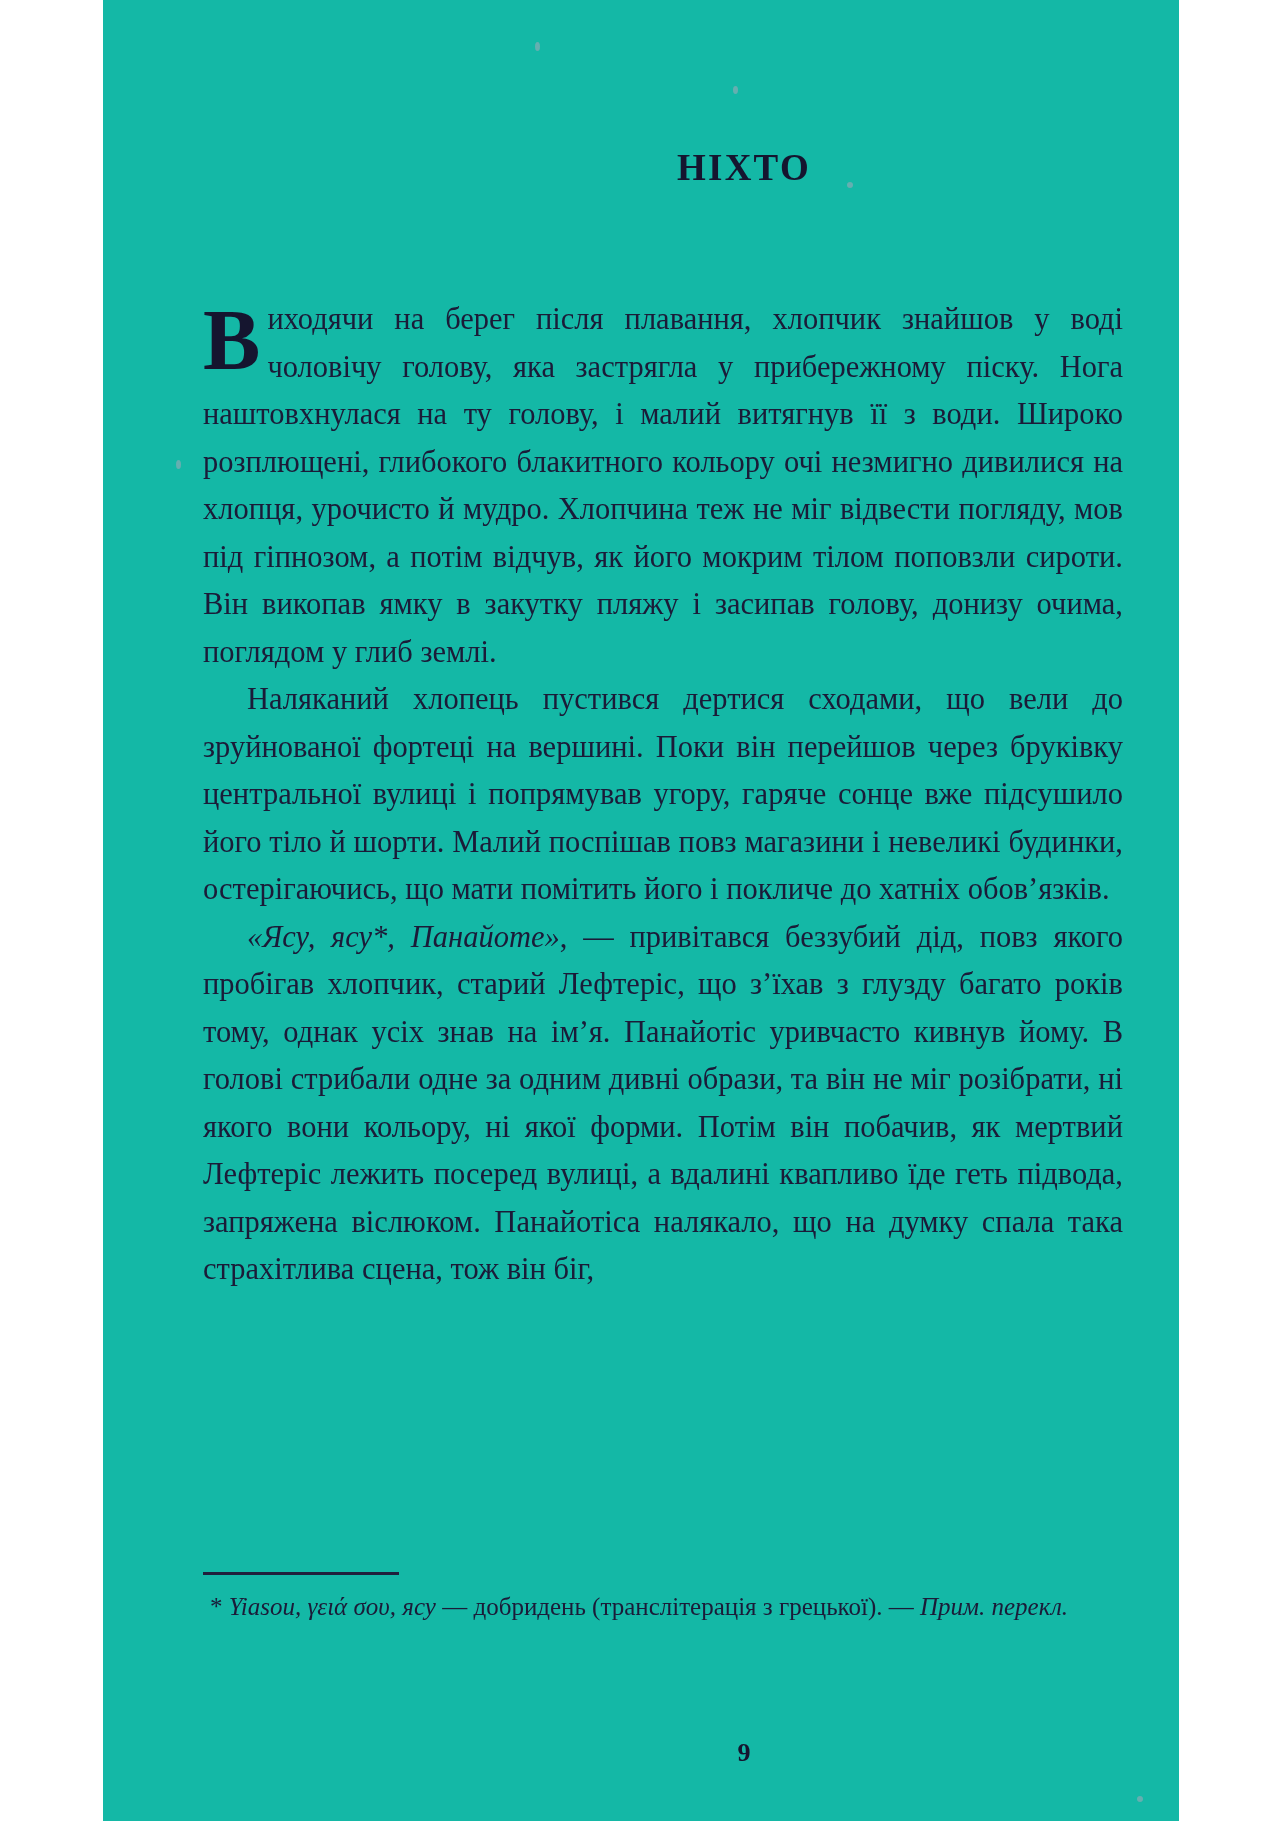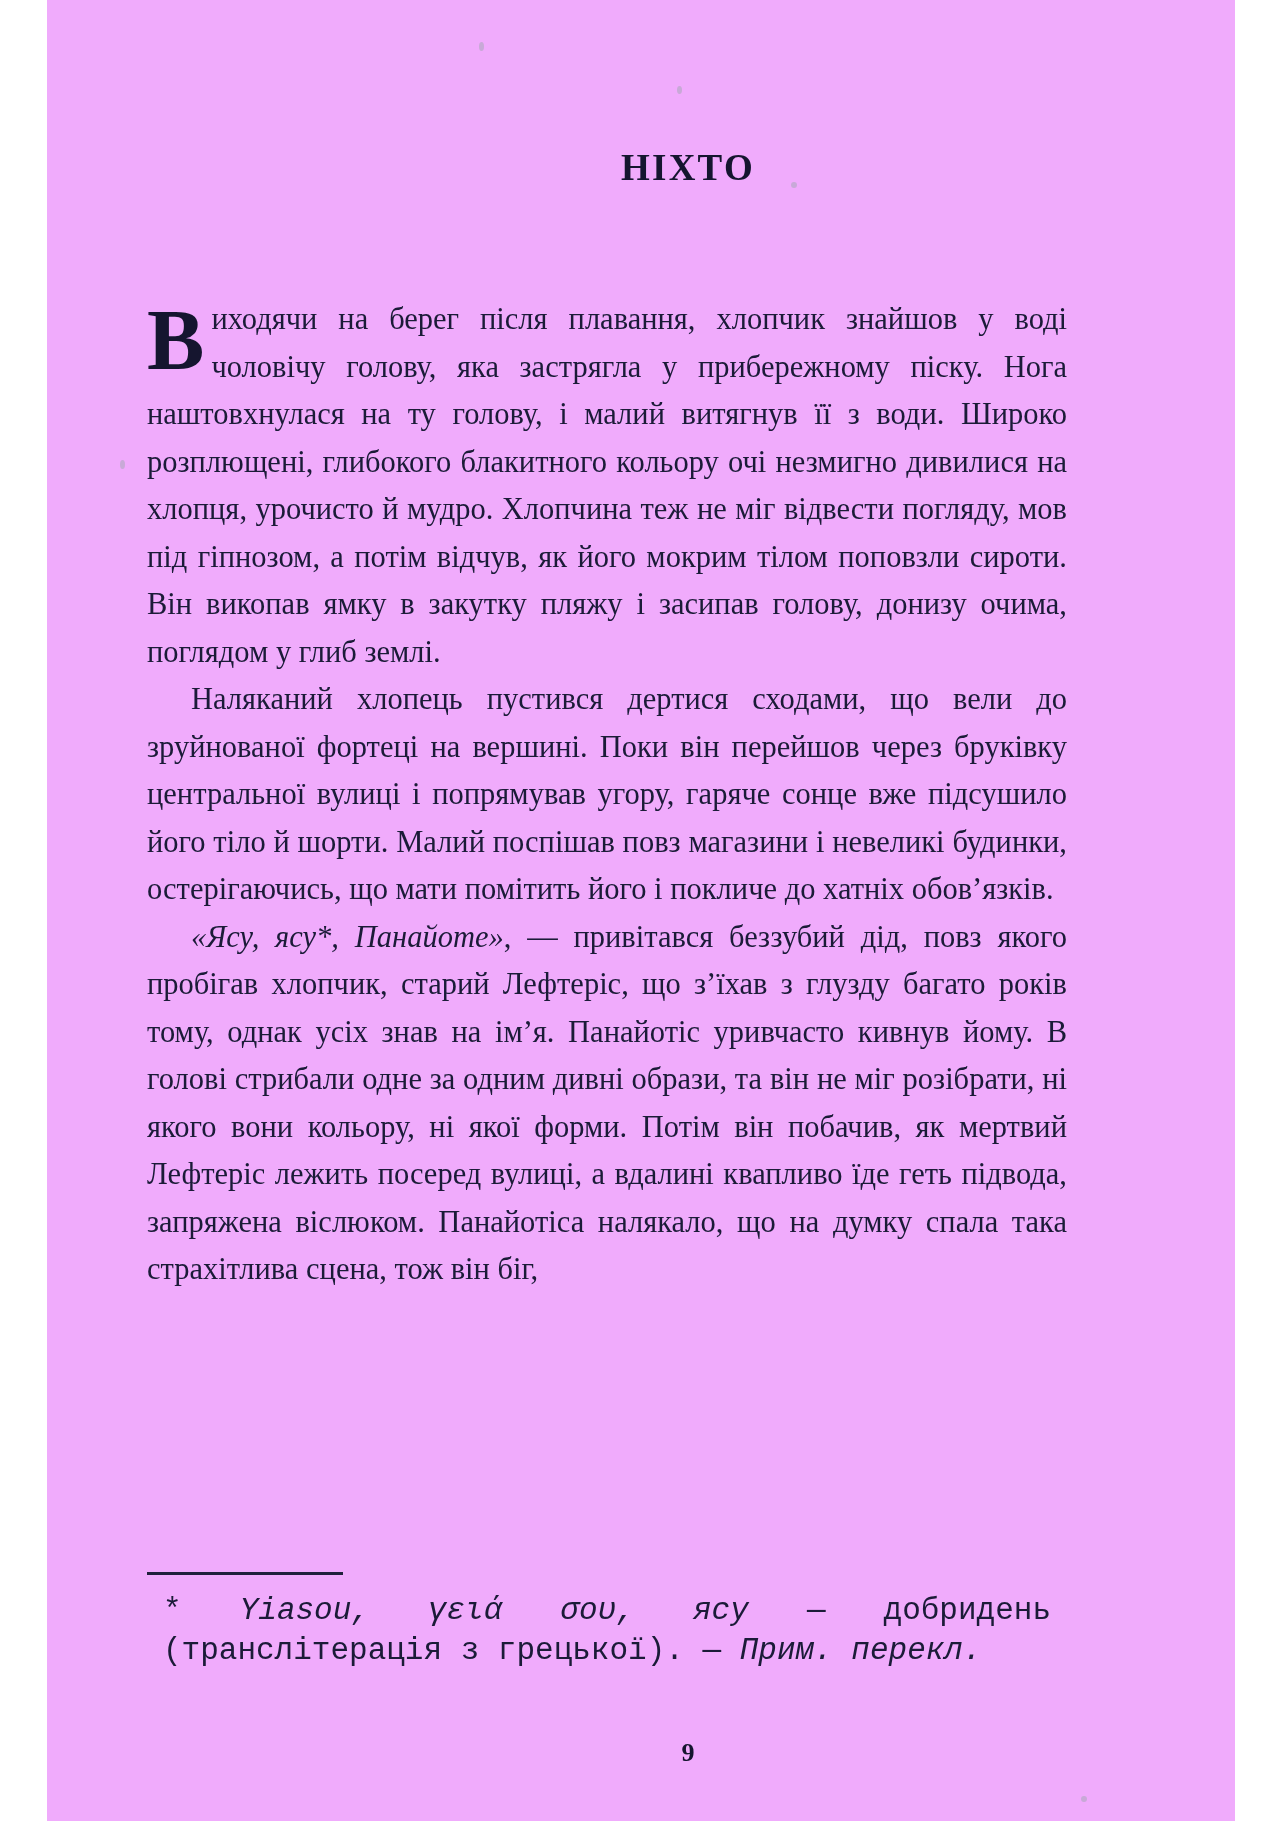--- a/index.html
+++ b/index.html
@@ -4,24 +4,24 @@
 <title>НІХТО — 9</title>
 <style>
   html, body {
     margin: 0;
     padding: 0;
     background: #ffffff;
   }
 
   .page {
     position: relative;
-    width: 1188px;
+    width: 1076px;
     height: 1821px;
     margin: 0 auto;
-    background: #f0abfc;
+    background: #14b8a6;
     overflow: hidden;
     font-family: "Liberation Serif", "DejaVu Serif", serif;
     color: #1b1b38;
     -webkit-font-smoothing: antialiased;
   }
 
   
   .speck {
     position: absolute;
     background: #a8a8b8;
@@ -94,26 +94,25 @@
   }
 
   .footnote-rule {
     width: 196px;
     height: 3px;
     background: #20203c;
     margin: 0 0 12px 0;
   }
 
   .footnote-text {
-    margin: 16px;
-    font-size: 31px;
+    margin: 7px;
+    font-size: 25px;
     line-height: 40px;
     text-align: justify;
     color: #1b1b38;
-    font-family: Liberation Mono, monospace;
   }
 
   .folio {
     position: absolute;
     top: 1738px;
     left: 0;
     width: 1282px;
     text-align: center;
     font-size: 26px;
     font-weight: bold;

